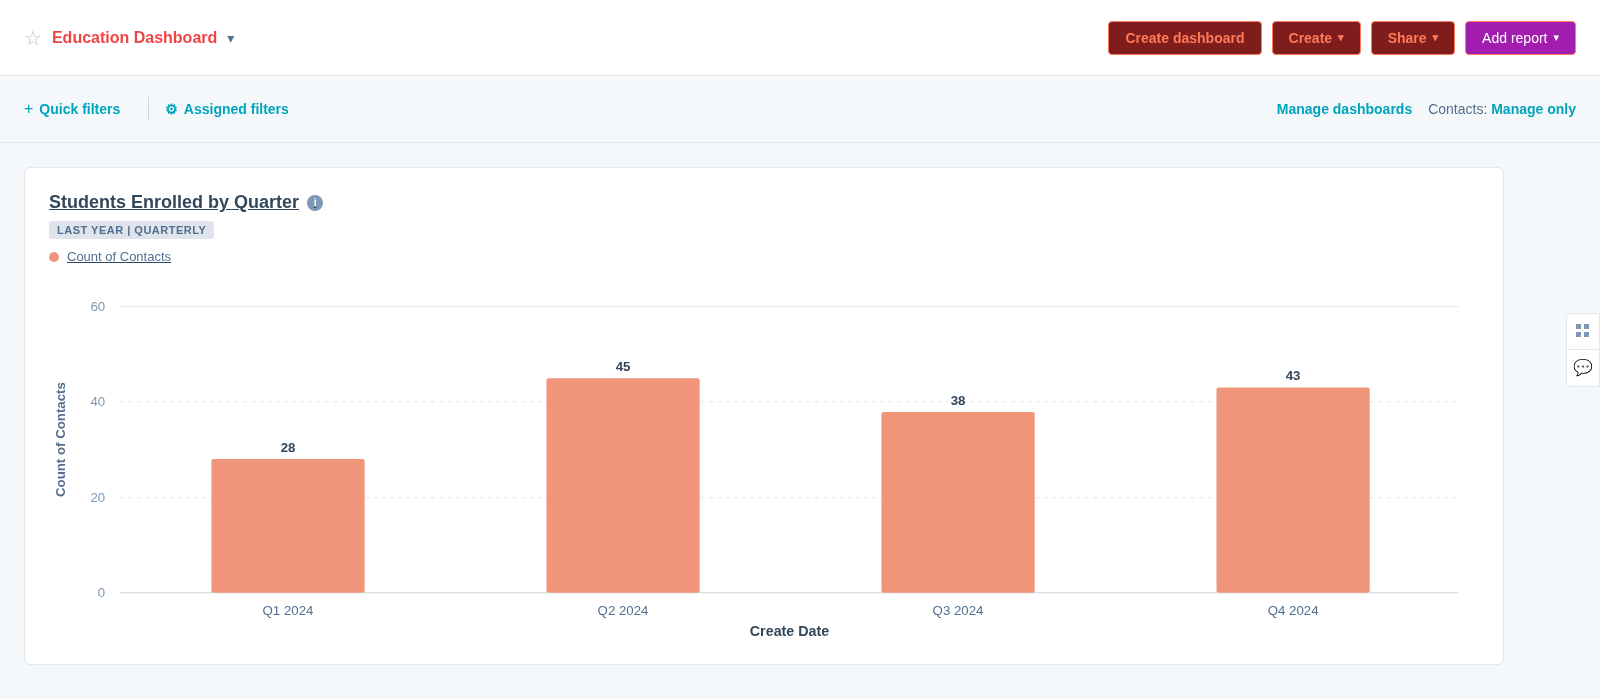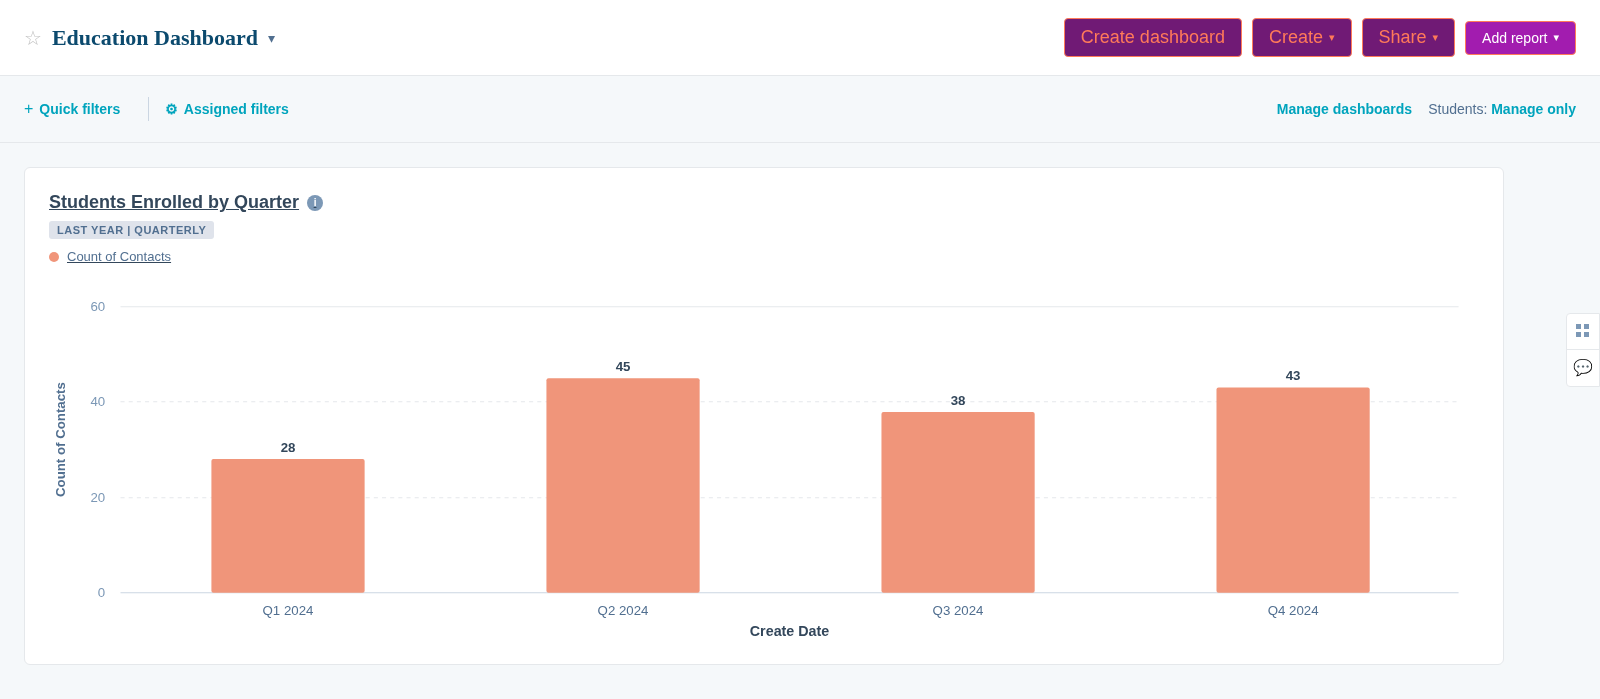--- a/index.html
+++ b/index.html
@@ -24,44 +24,43 @@
       display: flex;
       align-items: center;
       gap: 10px;
     }
     .star-icon {
       color: #c2c2c2;
       font-size: 20px;
       cursor: pointer;
     }
     .dashboard-title {
-      font-size: 22px;
-      font-weight: 700;
-      color: #0c4a6e;
-      font-family: Liberation Serif, serif;
+      font-size: 16px;
+      font-weight: 700;
+      color: #ef4444;
     }
     .chevron-icon {
       color: #516f90;
       font-size: 14px;
       cursor: pointer;
     }
     .header-right {
       display: flex;
       align-items: center;
       gap: 10px;
     }
     .btn-outline {
-      background: #701a75;
+      background: #7f1d1d;
       border: 1px solid #ff7a59;
       color: #ff7a59;
       padding: 8px 16px;
       border-radius: 4px;
       cursor: pointer;
-      font-size: 18px;
-      font-weight: 400;
+      font-size: 14px;
+      font-weight: 700;
       display: flex;
       align-items: center;
       gap: 6px;
       white-space: nowrap;
     }
     .btn-primary {
       background: #a21caf;
       border: 1px solid #ff7a59;
       color: #fff;
       padding: 8px 16px;
@@ -284,21 +283,21 @@
     </button>
     <div class="filter-divider"></div>
     <button class="advanced-filters-btn">
       <span style="font-size:14px;">⚙</span>
       <span>Assigned filters</span>
     </button>
   </div>
   <div class="filter-right">
     <a class="manage-dashboards-link">Manage dashboards</a>
     <span class="assigned-label">
-      <span>Students:</span>
+      <span>Contacts:</span>
       <span class="assigned-value">Manage only</span>
     </span>
   </div>
 </div>
 
 <div class="main-content">
   <div class="chart-card">
 
     <div class="chart-title">
       <span>Students Enrolled by Quarter</span>

